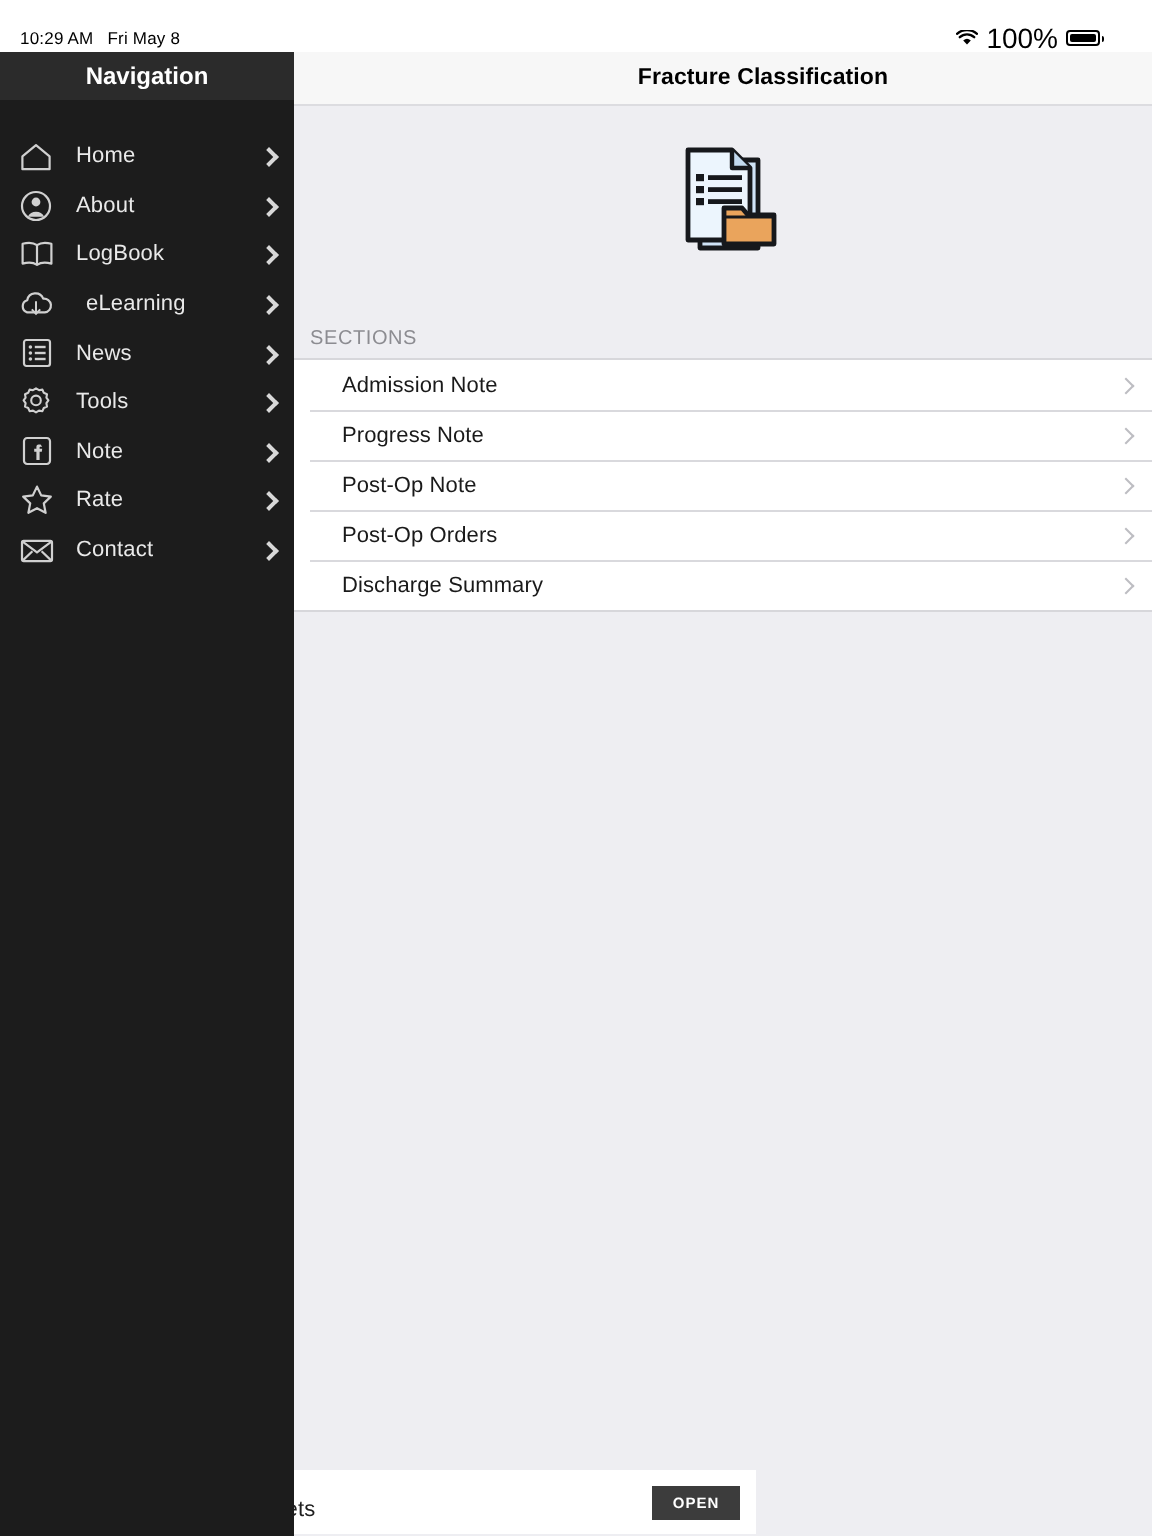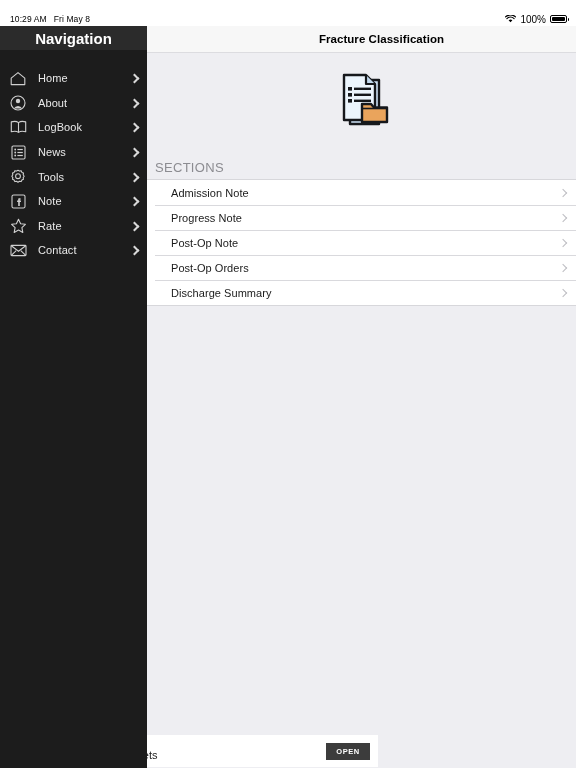--- a/index.html
+++ b/index.html
@@ -40,22 +40,22 @@
     padding-left: 10px;
     font-size: 8.5px;
     color: #000;
     letter-spacing: 0.1px;
   }
   .sb-right {
     margin-left: auto;
     display: flex;
     align-items: center;
     gap: 4px;
-    padding-right: 9px;
-    font-size: 10px;
+    padding-right: 26px;
+    font-size: 14px;
     color: #000;
   }
   .wifi-icon { display:block; }
   .battery {
     width: 17px; height: 8px;
     border: 1px solid #000;
     border-radius: 2px;
     position: relative;
     box-sizing: border-box;
     padding: 1px;
@@ -84,21 +84,21 @@
     background: #1c1c1c;
     z-index: 20;
   }
   .sidebar-header {
     height: 24px;
     background: #2b2b2b;
     color: #ffffff;
     display: flex;
     align-items: center;
     justify-content: center;
-    font-size: 15px;
+    font-size: 12px;
     font-weight: bold;
   }
   .nav-list { padding-top: 16px; }
   .nav-item {
     height: 24.6px;
     display: flex;
     align-items: center;
     padding: 0 8px 0 7px;
     color: #e8e8e8;
     box-sizing: border-box;
@@ -163,21 +163,21 @@
     display: flex;
     align-items: center;
     justify-content: center;
   }
 
   .section-head {
     height: 22px;
     display: flex;
     align-items: flex-end;
     padding: 0 0 4px 8px;
-    font-size: 13px;
+    font-size: 10px;
     color: #8c8c91;
     letter-spacing: 0.3px;
   }
 
   .list {
     background: #ffffff;
     border-top: 0.5px solid #d7d7db;
     border-bottom: 0.5px solid #d7d7db;
   }
   .list-row {
@@ -339,20 +339,30 @@
         <span class="nav-icon">
           <svg width="17" height="14" viewBox="0 0 17 14">
             <path d="M8.5 2.6 C6.6 1.2 3.8 1.2 1.3 1.9 L1.3 11.8 C3.8 11.1 6.6 11.1 8.5 12.4 C10.4 11.1 13.2 11.1 15.7 11.8 L15.7 1.9 C13.2 1.2 10.4 1.2 8.5 2.6 Z" fill="none" stroke="#d0d0d0" stroke-width="1.1" stroke-linejoin="round"></path>
             <path d="M8.5 2.6 L8.5 12.4" stroke="#d0d0d0" stroke-width="1.1"></path>
           </svg>
         </span>
         <span class="nav-label">LogBook</span>
         <span class="nav-chevron"></span>
       </div>
 
+      <div class="nav-item">
+        <span class="nav-icon">
+          <svg width="18" height="14" viewBox="0 0 18 14">
+            <path d="M4.6 11.2 A3.2 3.2 0 0 1 4.6 5.1 A4.2 4.2 0 0 1 12.6 4.3 A3.4 3.4 0 0 1 13.4 11.2 Z" fill="none" stroke="#d0d0d0" stroke-width="1.1" stroke-linejoin="round"></path>
+            <path d="M9 5.6 L9 11.8 M6.9 9.7 L9 11.9 L11.1 9.7" fill="none" stroke="#d0d0d0" stroke-width="1"></path>
+          </svg>
+        </span>
+        <span class="nav-label indent">eLearning</span>
+        <span class="nav-chevron"></span>
+      </div>
 
       <div class="nav-item">
         <span class="nav-icon">
           <svg width="15" height="15" viewBox="0 0 15 15">
             <rect x="1" y="1" width="13" height="13" rx="1.2" fill="none" stroke="#d0d0d0" stroke-width="1.1"></rect>
             <circle cx="4.2" cy="4.5" r="0.9" fill="#d0d0d0"></circle>
             <circle cx="4.2" cy="7.5" r="0.9" fill="#d0d0d0"></circle>
             <circle cx="4.2" cy="10.5" r="0.9" fill="#d0d0d0"></circle>
             <rect x="6.4" y="3.9" width="5.4" height="1.2" fill="#d0d0d0"></rect>
             <rect x="6.4" y="6.9" width="5.4" height="1.2" fill="#d0d0d0"></rect>

